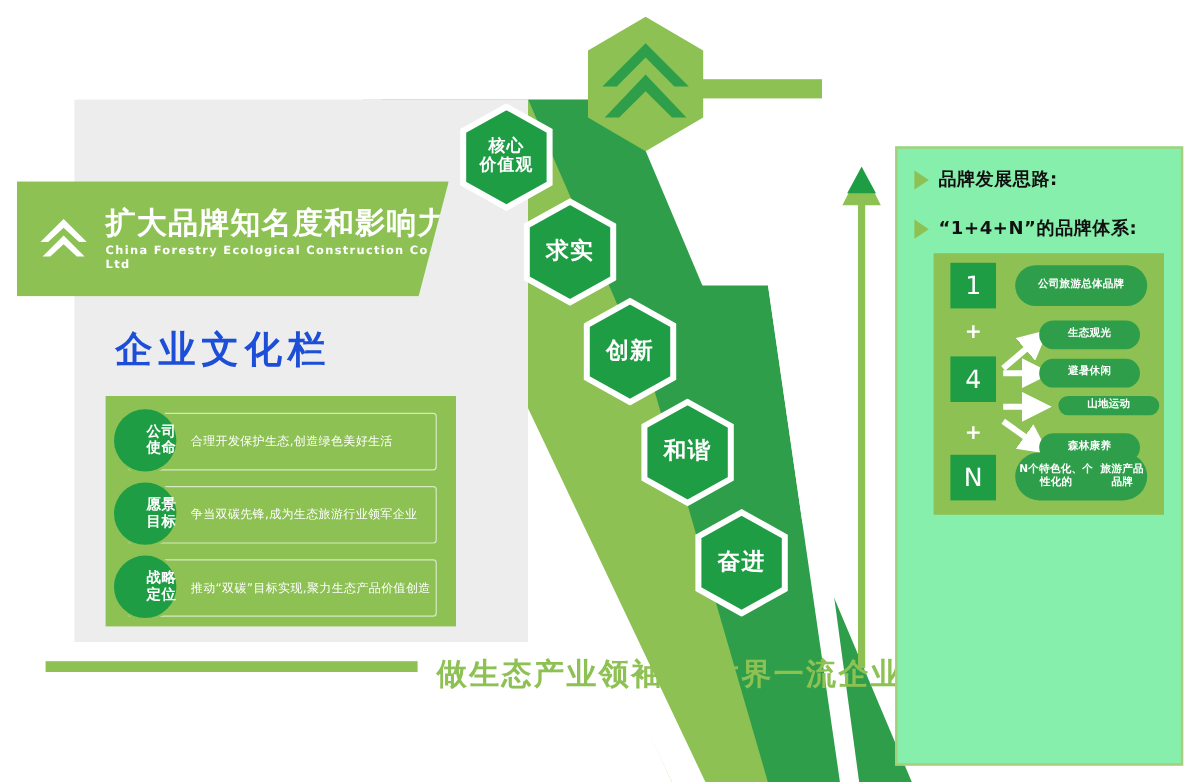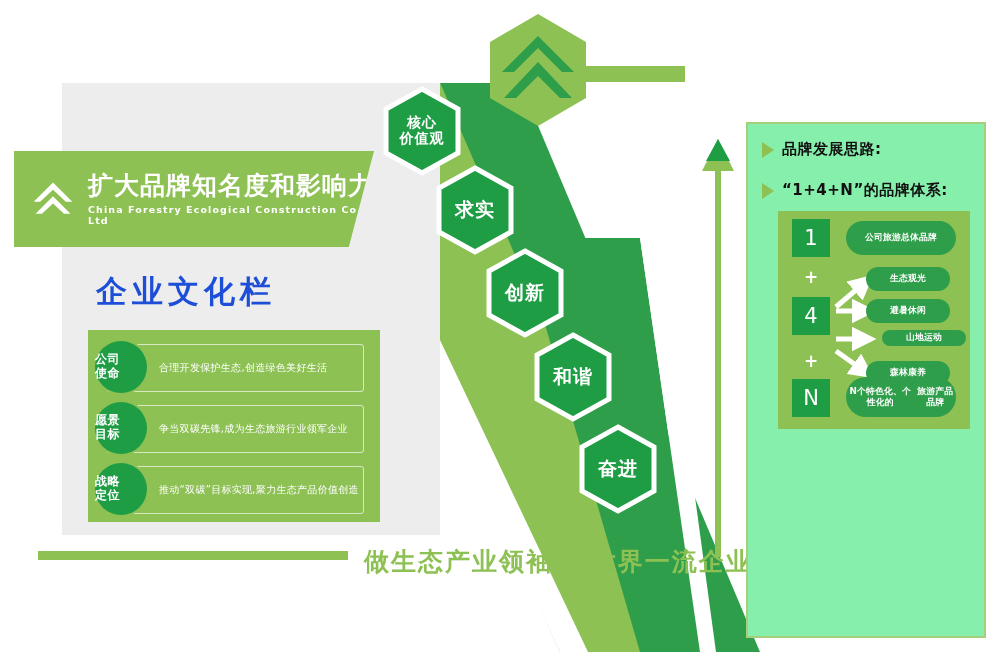--- a/index.html
+++ b/index.html
@@ -45,21 +45,21 @@
     border:1px solid rgba(255,255,255,.65);border-radius:3px;
     display:flex;align-items:center;
   }
   .culture-row.r0{top:14px;}
   .culture-row.r1{top:75px;}
   .culture-row.r2{top:136px;}
   .culture-badge{
     position:absolute;left:-12px;top:-4px;
     width:52px;height:52px;border-radius:50%;
     background:#1f9d45;color:#fff;
-    display:flex;flex-direction:column;align-items:flex-start;justify-content:center;
+    display:flex;flex-direction:column;align-items:flex-end;justify-content:center;
     font-size:12px;font-weight:bold;line-height:1.15;letter-spacing:.5px;
     box-shadow:0 0 0 2px #8dc153;
   }
   .culture-text{
     margin-left:52px;color:#ffffff;font-size:10px;font-weight:normal;letter-spacing:.3px;
   }
 
   
   .bottom-bar{
     position:absolute;left:38px;top:551px;width:310px;height:9px;background:#8dc153;

